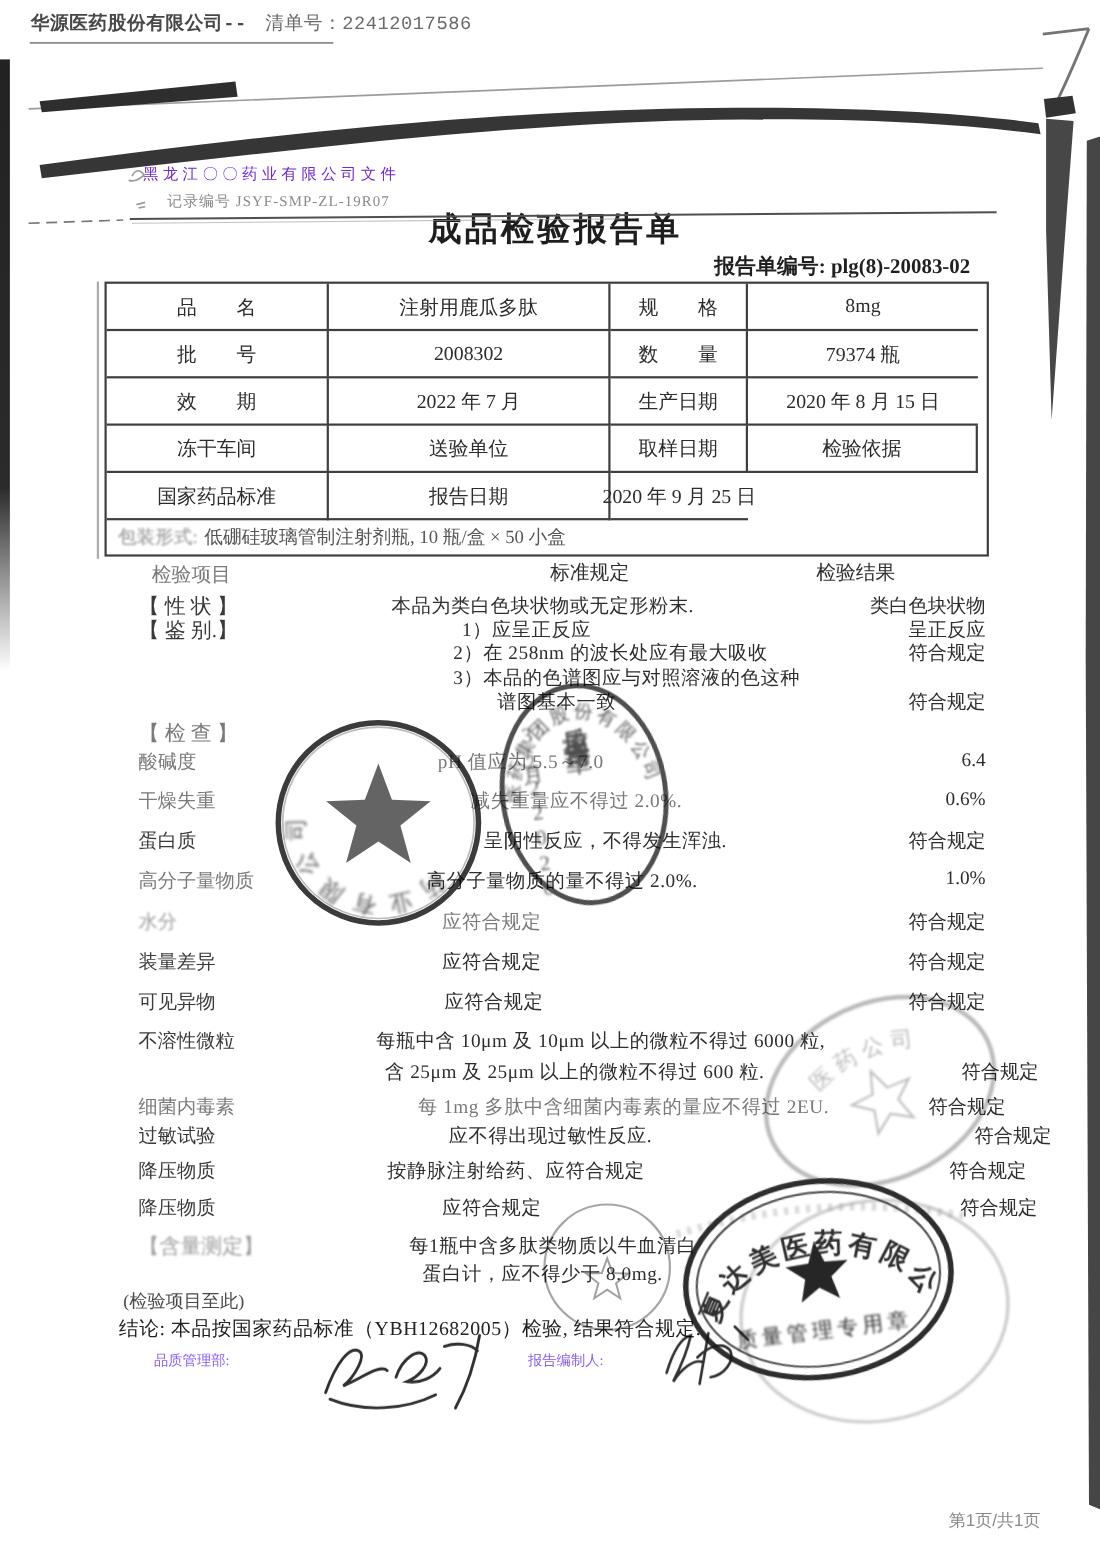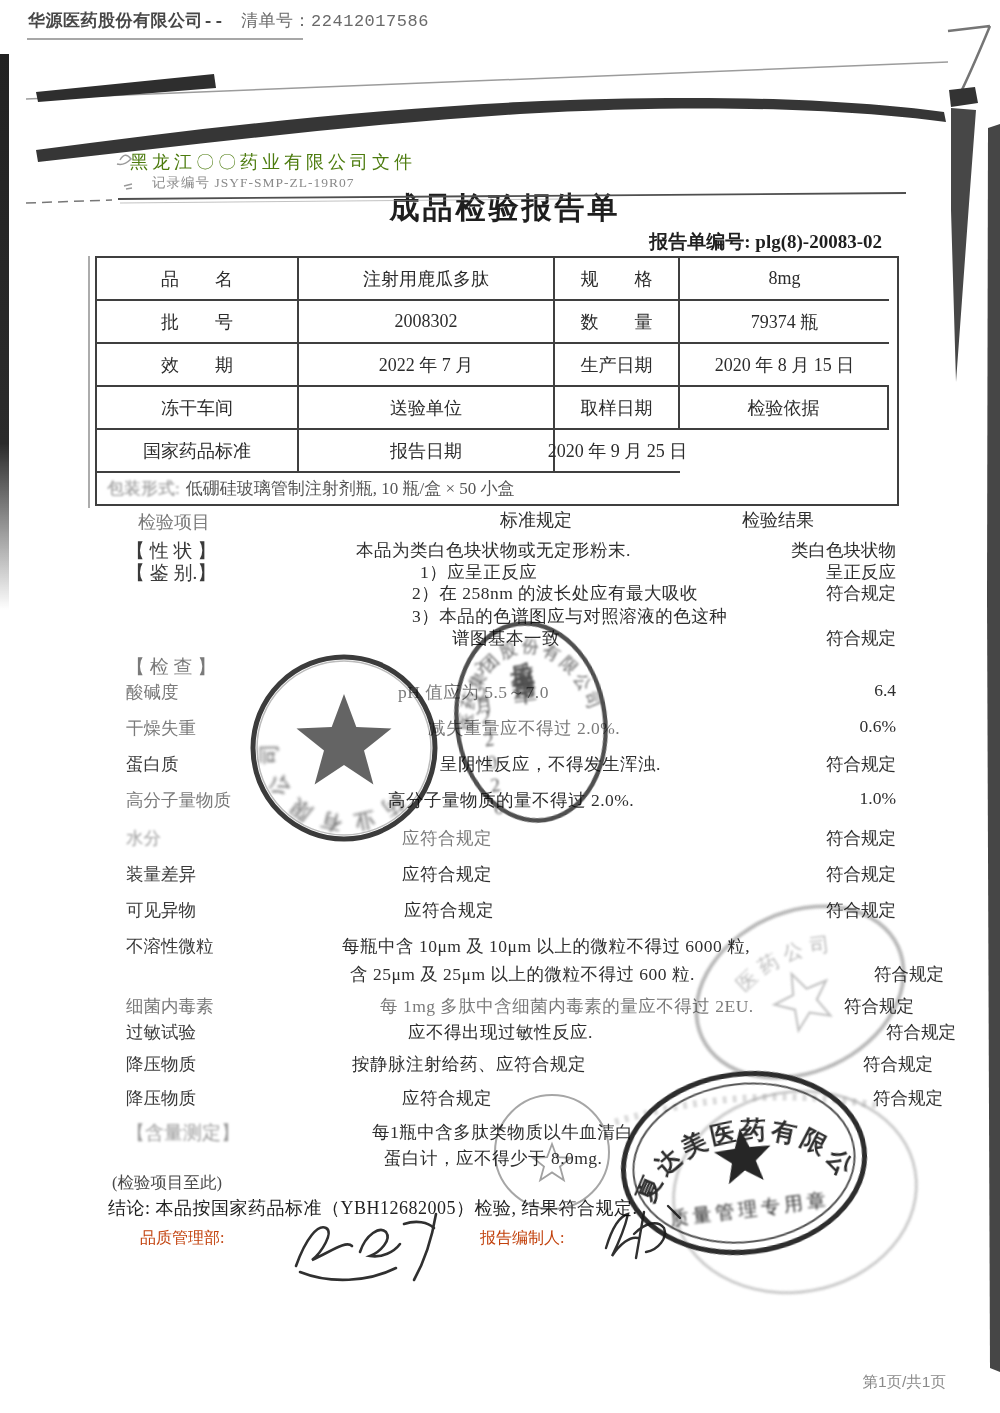--- a/index.html
+++ b/index.html
@@ -6,21 +6,21 @@
   body{width:1000px;height:1413px;position:relative;background:#ffffff;overflow:hidden;
        font-family:"Liberation Serif",serif;color:#2f2f2f}
   .abs{position:absolute}
   
   #screenhdr{position:absolute;top:9px;left:28px;z-index:6;font-family:Liberation Mono, monospace;
              font-size:17px;letter-spacing:.5px;white-space:nowrap}
   #screenhdr .co{color:#474747;font-weight:700}
   #screenhdr .ln{color:#6a6a6a;margin-left:6px}
   
   #doc{position:absolute;inset:0;z-index:10}
-  .lh1{left:130px;top:150px;font-size:18px;color:#4d7c0f;letter-spacing:4px;filter:blur(.7px);white-space:nowrap}
+  .lh1{left:130px;top:150px;font-size:14px;color:#6d28d9;letter-spacing:4px;filter:blur(.7px);white-space:nowrap}
   .lh2{left:152px;top:174px;font-size:13.5px;color:#8a8a8a;letter-spacing:1px;filter:blur(.5px);white-space:nowrap}
   .title{left:330px;top:188px;width:350px;text-align:center;font-family:Liberation Mono, monospace;
          font-size:30px;font-weight:700;letter-spacing:3px;color:#1e1e1e}
   .repno{left:590px;top:229px;width:292px;text-align:right;font-size:19px;font-weight:700;color:#1f1f1f;white-space:nowrap}
   
   .itable{position:absolute;left:95px;top:256px;width:800px;border:2px solid #3f3f3f;
           display:grid;grid-template-columns:202px 256px 125px 209px;background:transparent}
   .itable .c{border-right:2px solid #3f3f3f;border-bottom:2px solid #3f3f3f;height:41px;
              display:flex;align-items:center;justify-content:center;font-size:18px;color:#2c2c2c;white-space:nowrap}
   .itable .c.noR{border-right:none}
@@ -32,21 +32,21 @@
   .chdr span{position:absolute;font-size:18px;white-space:nowrap}
   .irow{position:absolute;left:0;width:1000px;height:24px}
   .nm{position:absolute;left:126px;font-size:17.5px;color:#3a3a3a;white-space:nowrap}
   .st{position:absolute;font-size:17.5px;letter-spacing:.5px;color:#2e2e2e;white-space:nowrap}
   .rs{position:absolute;left:720px;width:176px;text-align:right;font-size:17.5px;color:#2e2e2e;white-space:nowrap}
   .fnt{color:#7a7a7a !important;filter:blur(.45px)}
   .vf{color:#9d9d9d !important;filter:blur(1.1px)}
   .bk{font-size:19px}
   .endnote{left:112px;top:1172px;font-size:16.5px;color:#4a4a4a}
   .concl{left:108px;top:1196px;font-size:18px;color:#222;letter-spacing:.5px;white-space:nowrap}
-  .siglab{position:absolute;font-size:16px;color:#c2410c;white-space:nowrap}
+  .siglab{position:absolute;font-size:13px;color:#8b5cf6;white-space:nowrap}
   .footer{left:700px;top:1372px;width:246px;text-align:right;font-family:"Liberation Sans",sans-serif;
           font-size:15.5px;color:#8a8a8a}
   
   #stamps{position:absolute;inset:0;z-index:25;mix-blend-mode:multiply;pointer-events:none}
   #artifacts{position:absolute;inset:0;z-index:40;pointer-events:none}
 </style>
 </head>
 <body>
 
 <div id="screenhdr">

